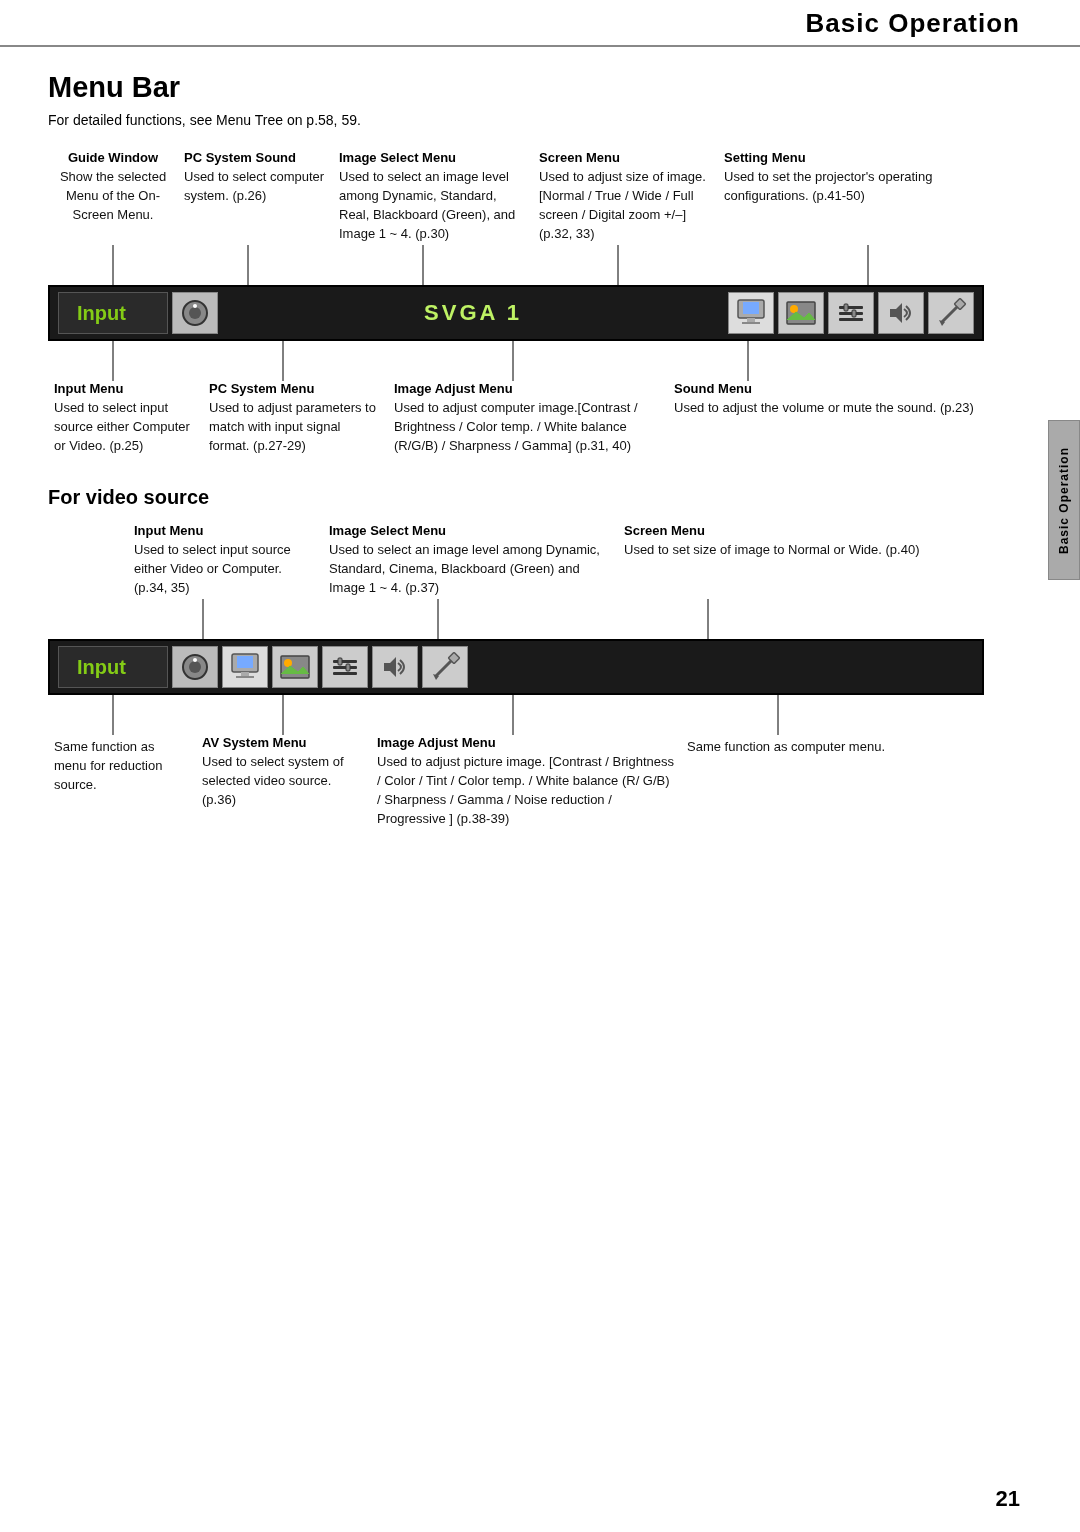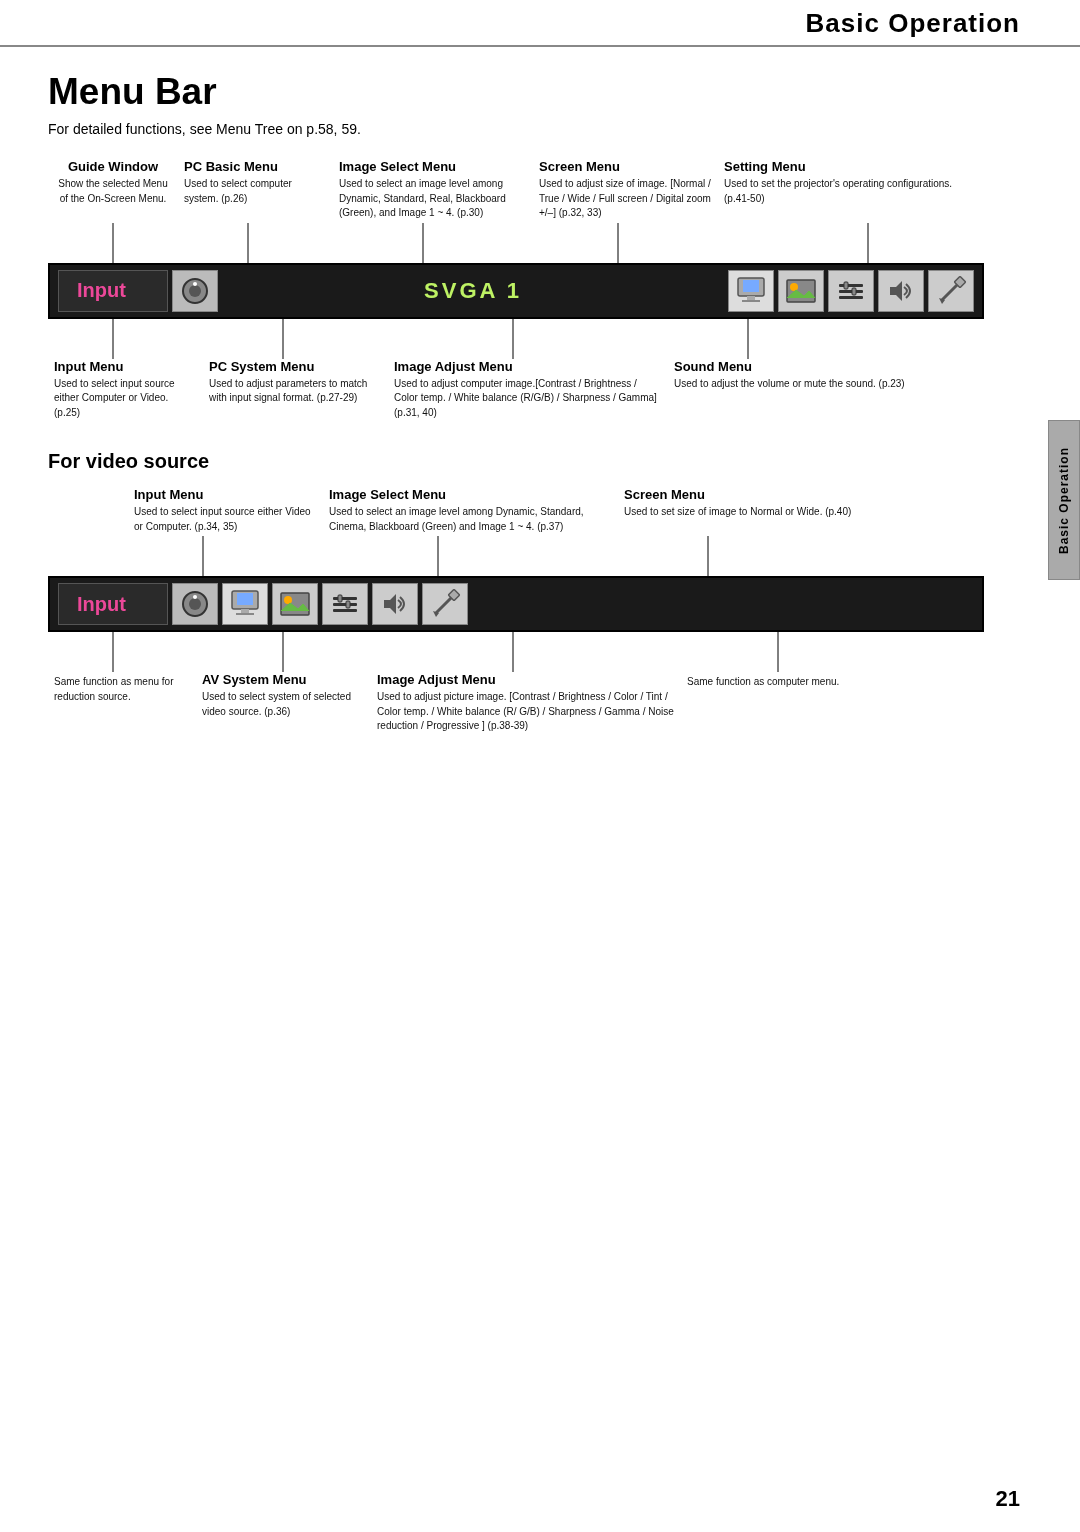--- a/index.html
+++ b/index.html
@@ -59,21 +59,21 @@
     .page-number {
       position: absolute;
       bottom: 20px;
       right: 60px;
       font-size: 22px;
       font-weight: bold;
     }
 
     
     .page-title {
-      font-size: 37px;
+      font-size: 29px;
       font-weight: bold;
       margin-bottom: 8px;
     }
     .subtitle {
       font-size: 14px;
       margin-bottom: 22px;
     }
 
     .section-heading {
       font-size: 20px;
@@ -96,21 +96,21 @@
       background: #1a1a1a;
       border: 2px solid #000;
       height: 56px;
       width: 100%;
       padding: 0 8px;
       gap: 4px;
     }
     .menu-bar-input {
       background: #2a2a2a;
       border: 1px solid #555;
-      color: #ec4899;
+      color: #84cc16;
       font-size: 20px;
       font-weight: bold;
       padding: 0 18px;
       height: 42px;
       display: flex;
       align-items: center;
       min-width: 110px;
     }
     .menu-bar-label {
       background: #1a1a1a;
@@ -142,21 +142,21 @@
 
     .lbl-item {
       padding: 0 6px;
     }
     .lbl-item .lbl-title {
       font-size: 13px;
       font-weight: bold;
       margin-bottom: 3px;
     }
     .lbl-item .lbl-desc {
-      font-size: 10px;
+      font-size: 13px;
       line-height: 1.45;
       color: #111;
     }
   </style>
 </head>
 <body>
 
 <div class="top-header">
   <span class="top-header-title">Basic Operation</span>
 </div>
@@ -174,21 +174,21 @@
 
     <div style="position:relative; width:100%;">
       <div style="display:flex; width:100%; margin-bottom: 2px;">
 
         <div class="lbl-item" style="width:130px;text-align:center;">
           <div class="lbl-title">Guide Window</div>
           <div class="lbl-desc">Show the selected Menu of the On-Screen Menu.</div>
         </div>
 
         <div class="lbl-item" style="width:155px;">
-          <div class="lbl-title">PC Basic Menu</div>
+          <div class="lbl-title">PC System Sound</div>
           <div class="lbl-desc">Used to select computer system. (p.26)</div>
         </div>
 
         <div class="lbl-item" style="width:200px;">
           <div class="lbl-title">Image Select Menu</div>
           <div class="lbl-desc">Used to select an image level among Dynamic, Standard, Real, Blackboard (Green), and Image 1 ~ 4. (p.30)</div>
         </div>
 
         <div class="lbl-item" style="width:185px;">
           <div class="lbl-title">Screen Menu</div>

